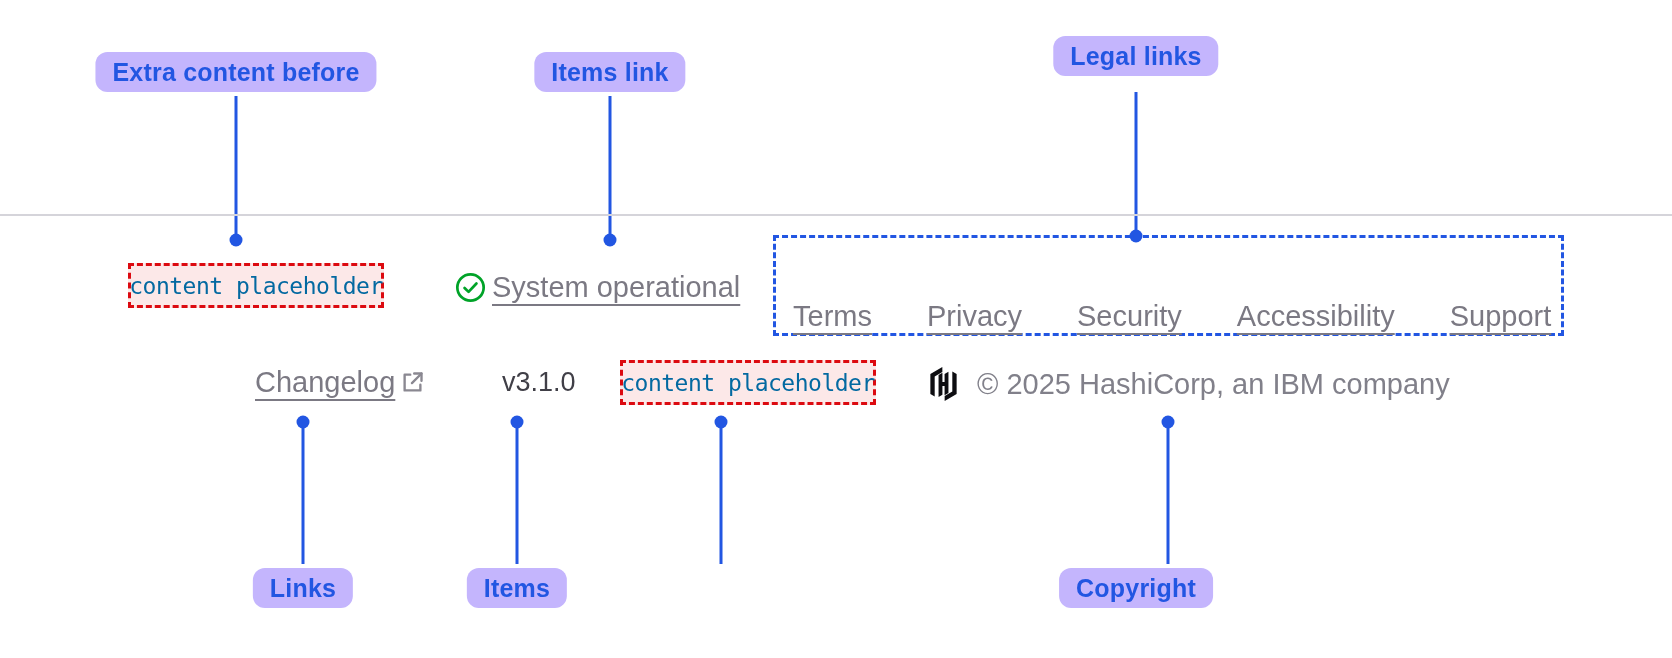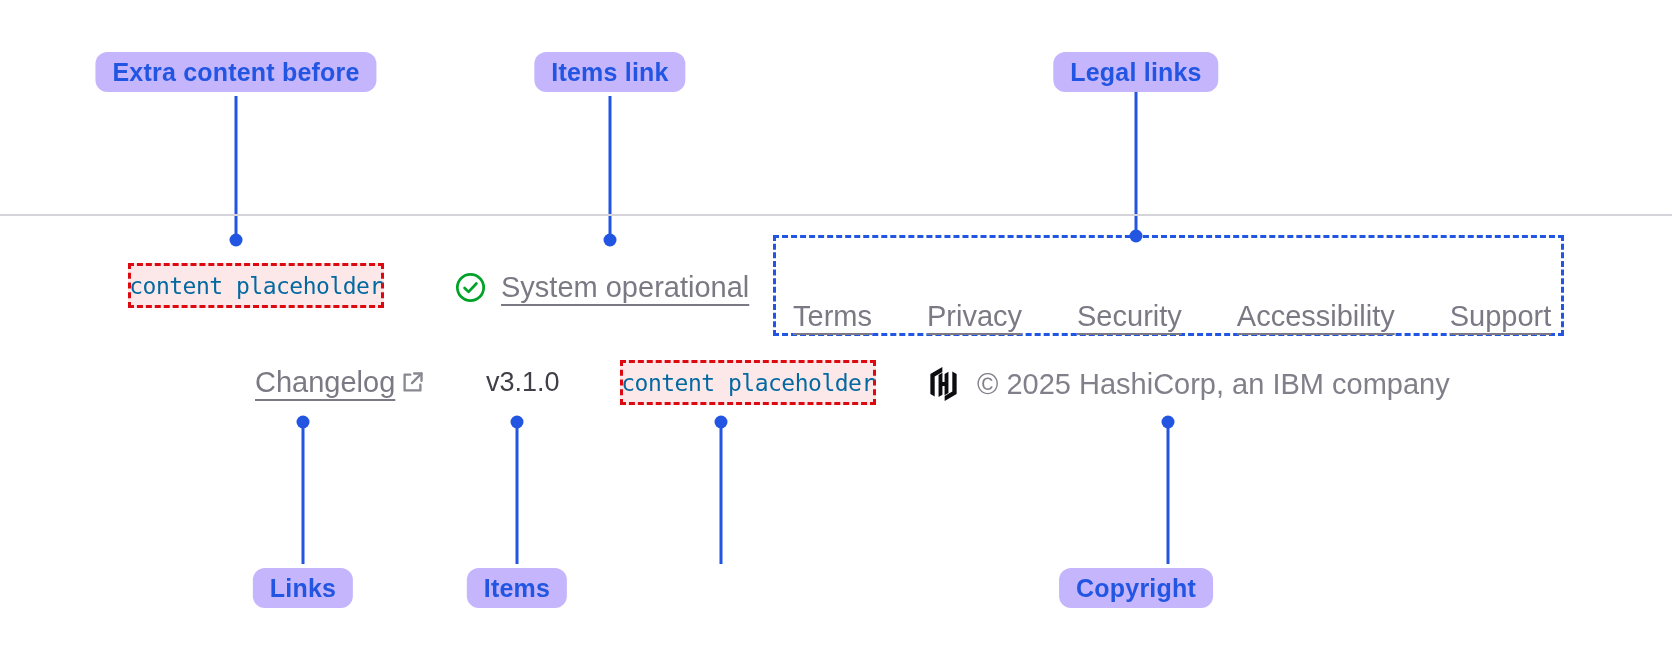--- a/index.html
+++ b/index.html
@@ -30,32 +30,32 @@
     color:#7B7983;font-size:29px;text-decoration:underline;
     text-underline-offset:7px;text-decoration-thickness:2px;white-space:nowrap;
     cursor:pointer;
   }
   .hgroup{position:absolute;display:flex;align-items:center;}
   .legalbox{
     position:absolute;left:773px;top:235px;width:791px;height:101px;
     border:3px dashed #2256E2;box-sizing:border-box;
     display:flex;align-items:flex-end;gap:55px;padding-left:17px;
   }
-  .version{position:absolute;color:#403F47;font-size:27px;white-space:nowrap;}
+  .version{position:absolute;color:#403F47;font-size:27px;white-space:nowrap;margin-left:16px;}
   .copytext{color:#81808A;font-size:29px;white-space:nowrap;}
   svg{display:block;}
 </style>
 </head>
 <body>
 
 <div class="canvas">
 
   <div class="pill" style="left:236px;top:52px">Extra content before</div>
   <div class="pill" style="left:610px;top:52px">Items link</div>
-  <div class="pill" style="left:1136px;top:52px">Legal links</div>
+  <div class="pill" style="left:1136px;top:36px">Legal links</div>
 
   <div class="pill" style="left:303px;top:568px">Links</div>
   <div class="pill" style="left:517px;top:568px">Items</div>
   <div class="pill" style="left:1136px;top:568px">Copyright</div>
 
   <div class="cline" style="left:236px;top:96px;height:144px"></div>
   <div class="cline" style="left:610px;top:96px;height:144px"></div>
   <div class="cline" style="left:1136px;top:92px;height:144px"></div>
   <div class="cline" style="left:303px;top:422px;height:142px"></div>
   <div class="cline" style="left:517px;top:422px;height:142px"></div>
@@ -67,21 +67,21 @@
   <div class="cdot" style="left:1136px;top:236px"></div>
   <div class="cdot" style="left:303px;top:422px"></div>
   <div class="cdot" style="left:517px;top:422px"></div>
   <div class="cdot" style="left:721px;top:422px"></div>
   <div class="cdot" style="left:1168px;top:422px"></div>
 
   <div class="divider"></div>
 
   <div class="ph" style="left:128px;top:263px;width:256px;height:45px">content placeholder</div>
 
-  <div class="hgroup" style="left:455px;top:270px;height:34px;gap:15px">
+  <div class="hgroup" style="left:455px;top:270px;height:34px;gap:6px">
     <svg width="31" height="31" viewBox="0 0 24 24" fill="none" stroke="#00A328" stroke-width="2.1" stroke-linecap="round" stroke-linejoin="round">
       <circle cx="12" cy="12" r="10.2"></circle>
       <path d="M7.4 12.4 L10.5 15.4 L16.6 8.9"></path>
     </svg>
     <span class="glink">System operational</span>
   </div>
 
   <div class="legalbox">
     <a class="glink">Terms</a>
     <a class="glink">Privacy</a>

